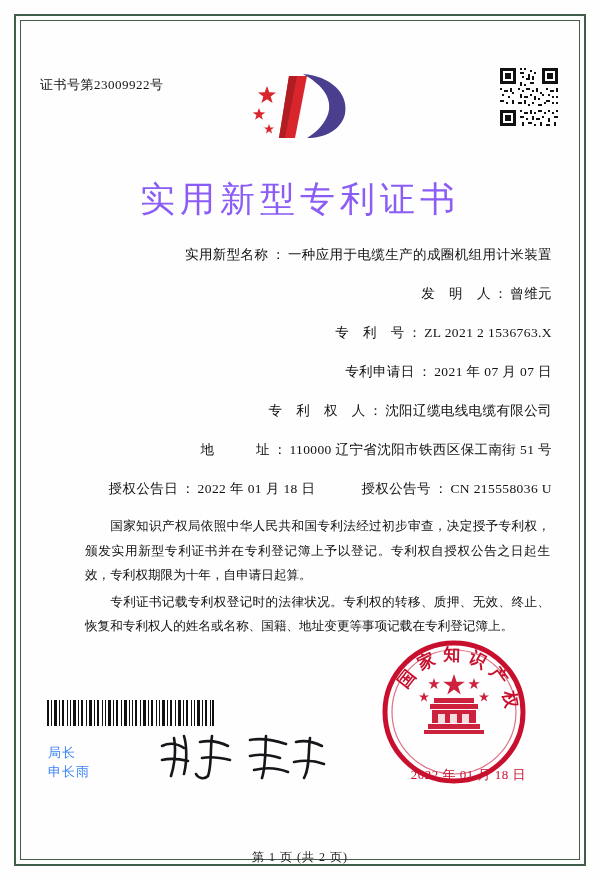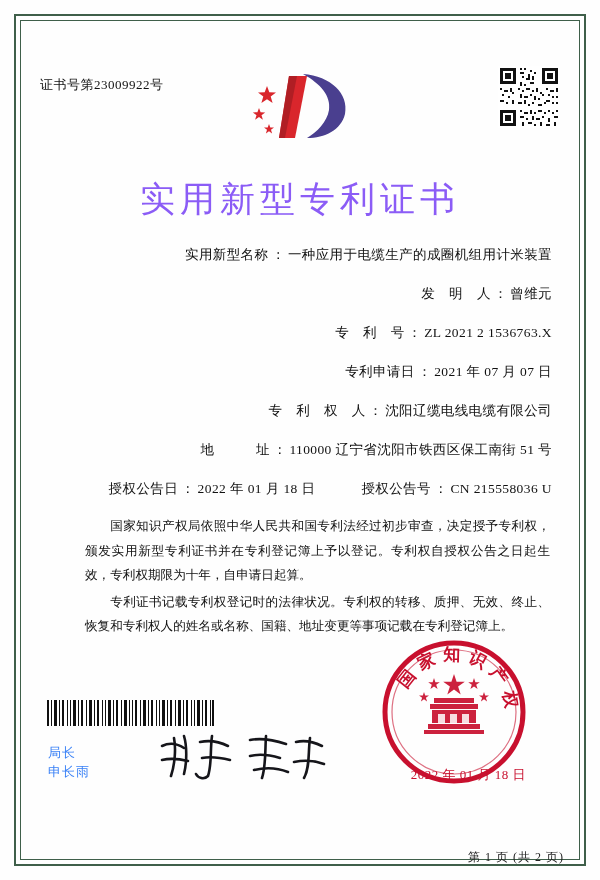--- a/index.html
+++ b/index.html
@@ -191,21 +191,21 @@
     color: #c8102e;
     letter-spacing: 0.5px;
     font-family: "Liberation Serif", "DejaVu Serif", serif;
   }
 
   .page-footer {
     position: absolute;
     left: 0;
     right: 0;
     bottom: -22px;
-    text-align: right;
+    text-align: center;
     font-size: 12px;
     color: #222;
     letter-spacing: 1px;
   }
 </style>
 </head>
 <body>
 
 <div class="page">
 

